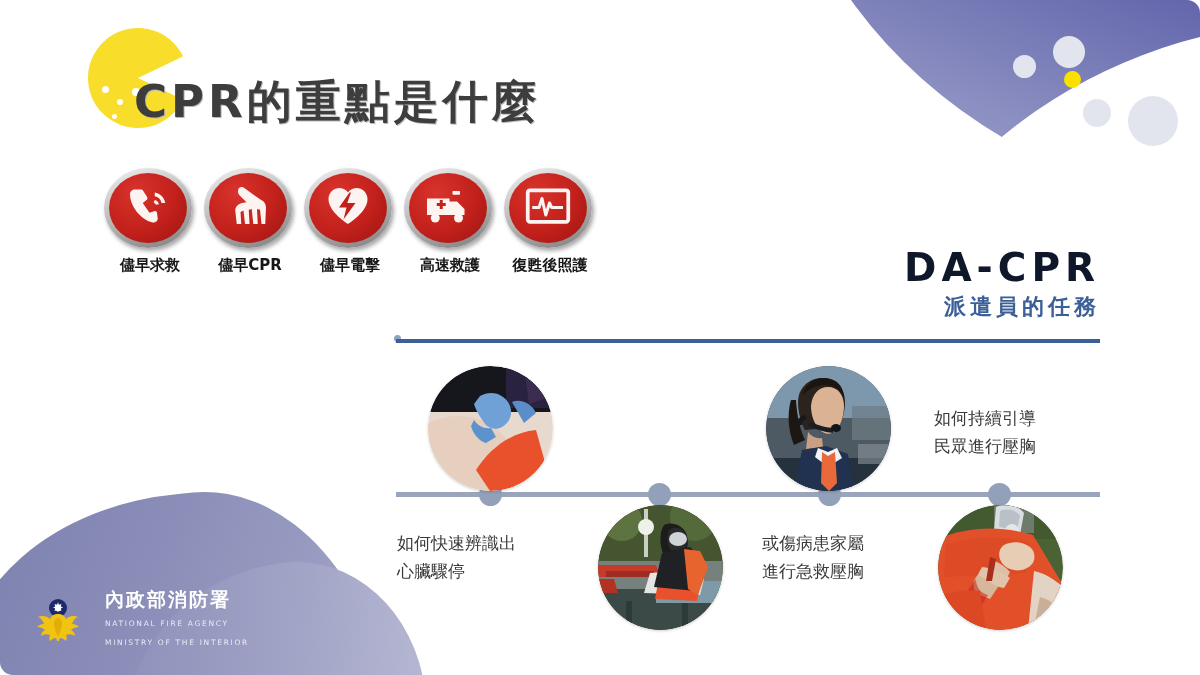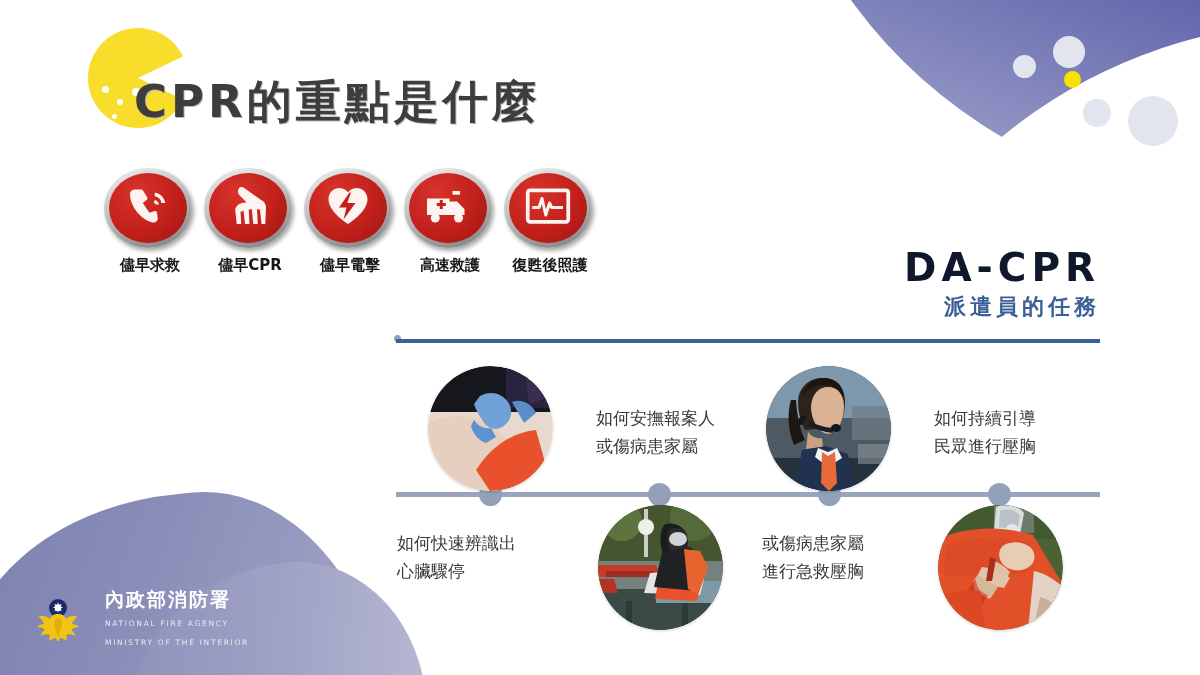--- a/index.html
+++ b/index.html
@@ -7,20 +7,21 @@
     width: 1200px; height: 675px;
     overflow: hidden;
     background: #ffffff;
     font-family: "DejaVu Sans", "Liberation Sans", sans-serif;
   }
   #slide {
     position: relative;
     width: 1200px; height: 675px;
     background: #ffffff;
     overflow: hidden;
+    border-radius: 13px;
   }
 
   
   .deco-topright {
     position: absolute; top: -230px; right: -150px;
     width: 560px; height: 470px;
     border-radius: 0 0 0 100%;
     background: linear-gradient(205deg, #4b4fa0 0%, #5c5fa8 38%, #8f93c3 72%, #c9cbe2 100%);
     transform: rotate(-4deg);
   }
@@ -326,24 +327,20 @@
         <ellipse cx="30" cy="95" rx="55" ry="45" fill="#e6cfbe"></ellipse>
         <path d="M48 104c14-22 36-38 60-40l17 61H62z" fill="#e9512c"></path>
         <path d="M52 30c10-6 22-3 28 6 6 9 3 20-6 25-5 3-12 2-16-2-4-5-10-14-12-21z" fill="#6fa0d6"></path>
         <path d="M46 54c4 6 10 9 17 8l5 9-10 6c-7-2-13-9-15-17z" fill="#5c93cf"></path>
         <path d="M84 36c9-4 20 2 24 11l-12 10z" fill="#5b8ec9"></path>
         <path d="M96 0h29v30l-24 8z" fill="#3b2d50"></path>
       </g>
     </svg>
   </div>
 
-  <div class="cap" style="left:596px;top:405px;">
-    <div>如何安撫報案人</div>
-    <div>或傷病患家屬</div>
-  </div>
 
   <div class="photo" style="left:766px;top:366px;width:125px;height:125px;">
     <svg viewBox="0 0 125 125" width="125" height="125">
       <defs>
           <clipPath id="c2">
             <circle cx="62.5" cy="62.5" r="62.5"></circle>
           </clipPath>
         </defs>
       <g clip-path="url(#c2)">
         <rect width="125" height="125" fill="#3c4b5a"></rect>

